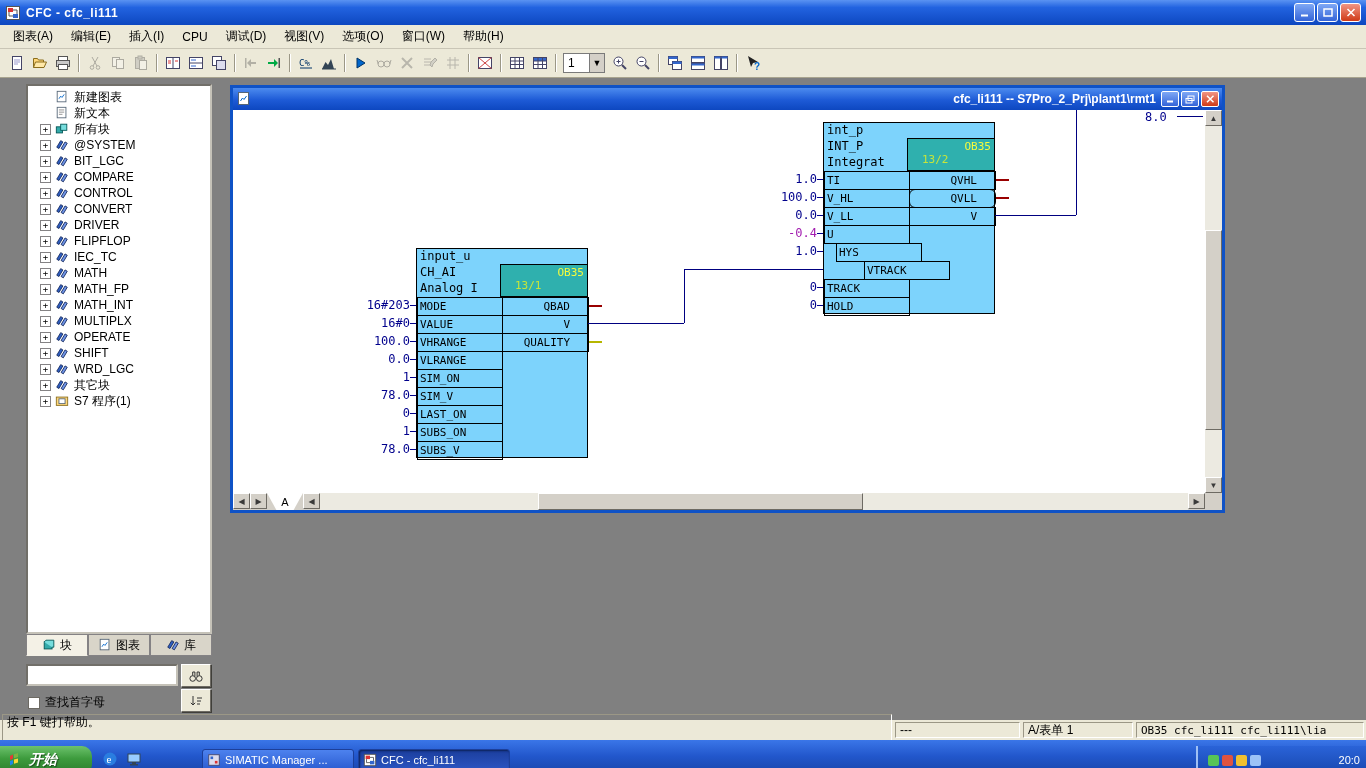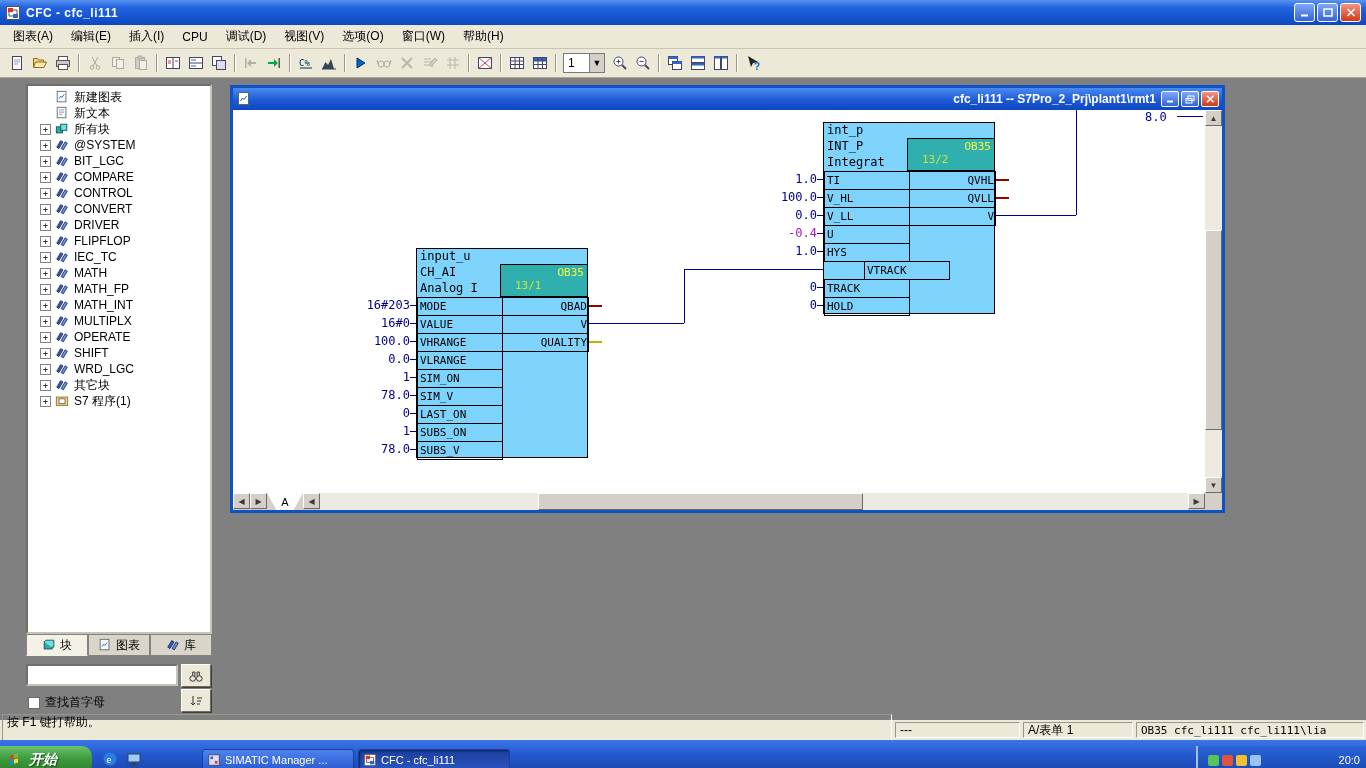--- a/index.html
+++ b/index.html
@@ -85,21 +85,21 @@
 
   
   .blk{position:absolute;background:#7dd3fc;border:1px solid #000;}
   .bhdr{position:relative;height:48px;}
   .hline{height:16px;line-height:16px;padding-left:3px;font:12px "DejaVu Sans Mono",monospace;white-space:nowrap;}
   .taskbox{position:absolute;right:-1px;top:15px;width:88px;height:33px;border:1px solid #000;overflow:hidden;}
   .task-name{text-align:right;padding:1px 3px 0 0;font:11px "DejaVu Sans Mono",monospace;}
   .task-pos{padding-left:14px;font:11px "DejaVu Sans Mono",monospace;}
   .icell{position:absolute;left:0;width:86px;height:19px;border:1px solid #000;padding-left:2px;
     font:11px/17px "DejaVu Sans Mono",monospace;white-space:nowrap;overflow:hidden;}
-  .ocell{position:absolute;left:85px;width:87px;height:19px;border:1px solid #000;padding-right:1px;
+  .ocell{position:absolute;left:85px;width:87px;height:19px;border:1px solid #000;padding-right:18px;
     font:11px/17px "DejaVu Sans Mono",monospace;text-align:right;white-space:nowrap;}
   .vlabel{position:absolute;width:74px;height:14px;line-height:14px;text-align:right;
     font:12px "DejaVu Sans Mono",monospace;}
   .wire{position:absolute;}
   .flabel{position:absolute;font:12px "DejaVu Sans Mono",monospace;}
 
   
   .statusbar{position:absolute;left:0;top:720px;width:1366px;height:20px;background:#ece9d8;
     display:flex;align-items:center;gap:3px;padding:0 2px;}
   .sb-msg{flex:1;height:32px;line-height:15px;border:1px solid;border-color:#9b9786 #fff #fff #9b9786;padding:0 4px;}
@@ -773,26 +773,26 @@
               <div class="hline">Integrat</div>
               <div class="taskbox" style="background: rgb(47, 176, 174);">
                 <div class="task-name" style="color: rgb(246, 251, 61);">OB35</div>
                 <div class="task-pos" style="color: rgb(198, 229, 59);">13/2</div>
               </div>
             </div>
             <div class="icell" style="top: 48px;">TI</div>
             <div class="icell" style="top: 66px;">V_HL</div>
             <div class="icell" style="top: 84px;">V_LL</div>
             <div class="icell" style="top: 102px;">U</div>
-            <div class="icell" style="top: 120px;">HYS</div>
+            <div class="icell" style="top: 120px; margin-left: 12px;">HYS</div>
             <div class="icell" style="top: 138px; margin-left: 40px;">VTRACK</div>
             <div class="icell" style="top: 156px;">TRACK</div>
             <div class="icell" style="top: 174px;">HOLD</div>
             <div class="ocell" style="top: 48px;">QVHL</div>
-            <div class="ocell" style="top: 66px;">QVLL</div>
+            <div class="ocell" style="top: 66px; border-radius: 6px;">QVLL</div>
             <div class="ocell" style="top: 84px;">V</div>
           </div>
           <div class="wire" style="left: 355px; top: 213px; width: 96px; height: 1px; background: rgb(0, 0, 128);"></div>
           <div class="wire" style="left: 451px; top: 159px; width: 1px; height: 54px; background: rgb(0, 0, 128);"></div>
           <div class="wire" style="left: 451px; top: 159px; width: 139px; height: 1px; background: rgb(0, 0, 128);"></div>
           <div class="wire" style="left: 762px; top: 105px; width: 81px; height: 1px; background: rgb(0, 0, 128);"></div>
           <div class="wire" style="left: 843px; top: 0px; width: 1px; height: 105px; background: rgb(0, 0, 128);"></div>
           <div class="wire" style="left: 944px; top: 6px; width: 26px; height: 1px; background: rgb(0, 0, 128);"></div>
           <div class="flabel" style="left: 912px; top: 0px; color: rgb(0, 0, 140);">8.0</div>
         </div>

